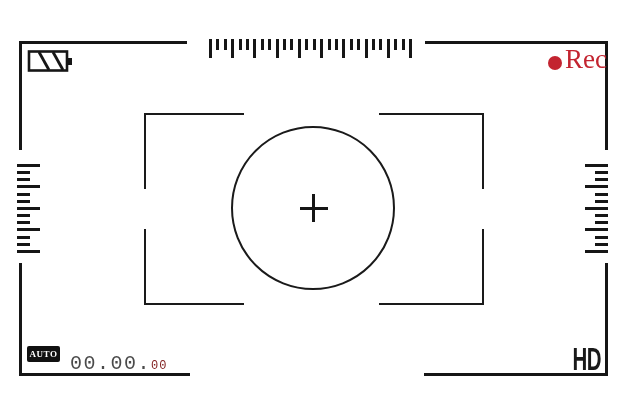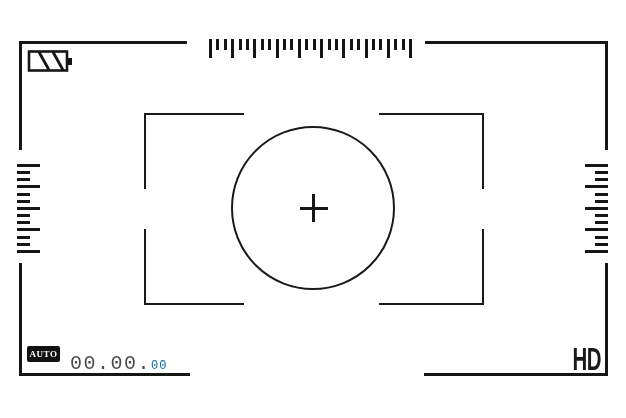--- a/index.html
+++ b/index.html
@@ -49,21 +49,21 @@
   .rec{position:absolute;left:548px;top:46px;display:flex;align-items:center;}
   .rec-dot{width:14px;height:14px;border-radius:50%;background:#c32430;margin-right:3px;margin-top:7px;}
   .rec-label{font-family:"Liberation Serif",serif;font-size:27px;color:#c32430;line-height:1;}
 
   
   .auto-badge{position:absolute;left:27px;top:346px;width:33px;height:16px;background:#111111;
               border-radius:2px;color:#ffffff;display:flex;align-items:center;justify-content:center;
               font-family:"Liberation Serif",serif;font-weight:bold;font-size:9px;letter-spacing:.5px;}
   .timecode{position:absolute;left:70px;top:352px;font-family:"Liberation Mono",monospace;
             font-size:20px;letter-spacing:1.5px;color:#4a4a4a;white-space:nowrap;}
-  .timecode .frames{font-size:12px;color:#0369a1;letter-spacing:1px;}
+  .timecode .frames{font-size:12px;color:#7f1d1d;letter-spacing:1px;}
   .hd{position:absolute;right:25px;top:344px;font-family:"Liberation Sans",sans-serif;
       font-weight:700;font-size:31px;color:#1a1a1a;transform:scaleX(.66);transform-origin:right center;
       letter-spacing:-1px;line-height:1;}
 </style>
 </head>
 <body>
 
 <div class="stage">
 
   <div class="ln f-top-l"></div>
@@ -106,20 +106,24 @@
       <div class="tick minor"></div>
       <div class="tick major"></div>
       <div class="tick minor"></div>
       <div class="tick minor"></div>
       <div class="tick major"></div>
       <div class="tick minor"></div>
       <div class="tick minor"></div>
       <div class="tick major"></div>
     </div>
 
+  <div class="rec">
+    <div class="rec-dot"></div>
+    <div class="rec-label">Rec</div>
+  </div>
 
   <div class="ruler ruler-left">
       <div class="tick major"></div>
       <div class="tick minor"></div>
       <div class="tick minor"></div>
       <div class="tick major"></div>
       <div class="tick minor"></div>
       <div class="tick minor"></div>
       <div class="tick major"></div>
       <div class="tick minor"></div>

